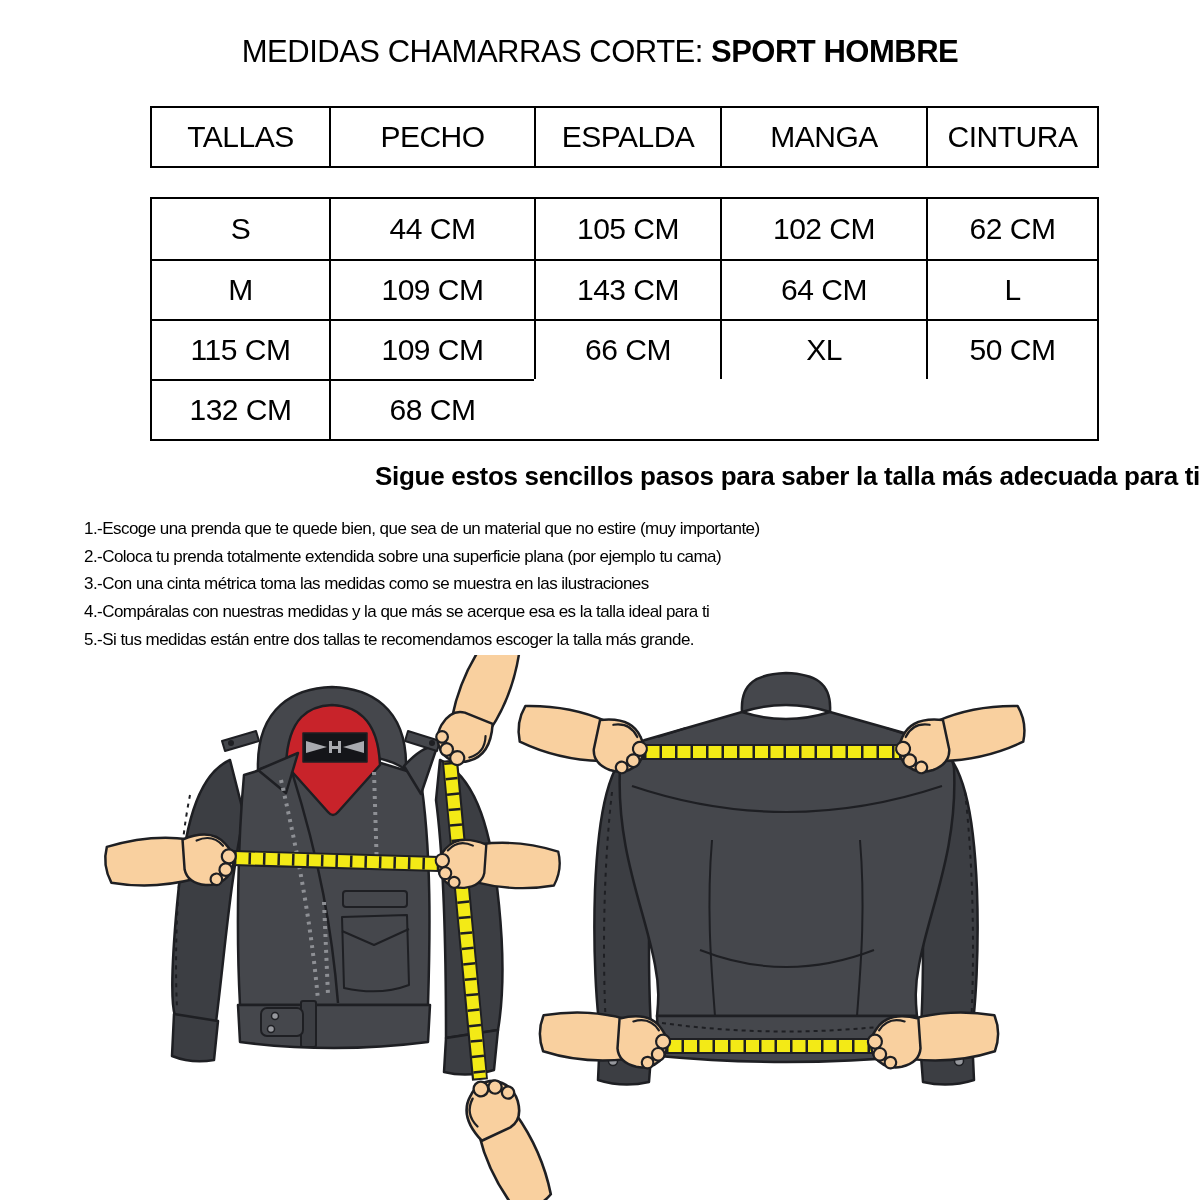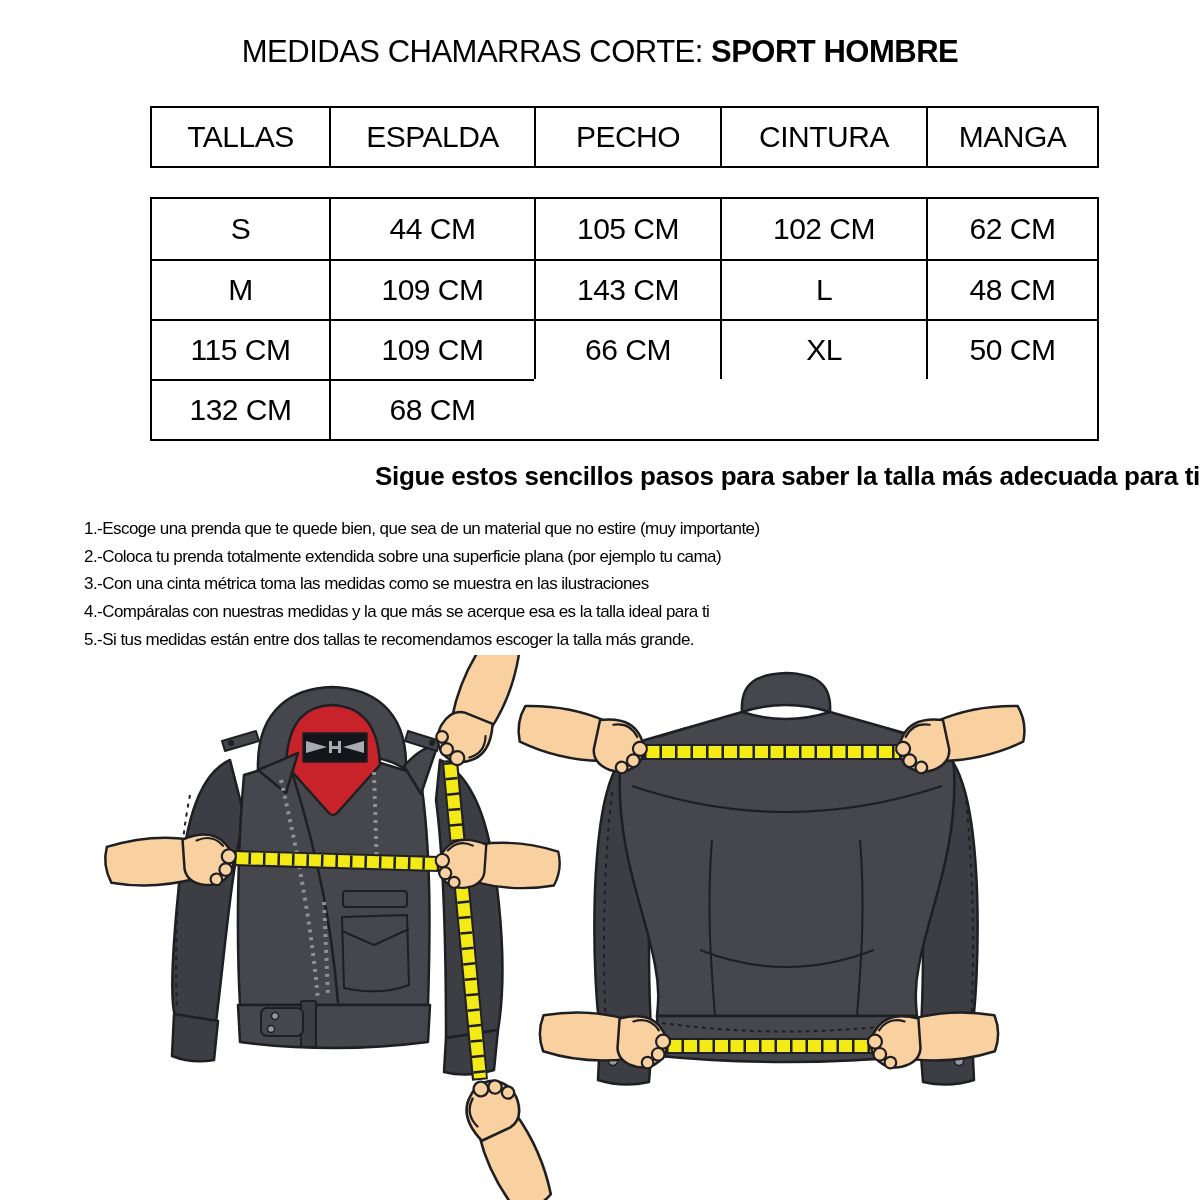--- a/index.html
+++ b/index.html
@@ -32,39 +32,39 @@
 <body>
 
 <div class="canvas">
 
   <div class="title">
     <span>MEDIDAS CHAMARRAS CORTE: </span><span class="b">SPORT HOMBRE</span>
   </div>
 
   <div class="tbl tbl-head">
     <div class="cell">TALLAS</div>
+    <div class="cell">PECHO</div>
     <div class="cell">ESPALDA</div>
-    <div class="cell">PECHO</div>
+    <div class="cell">MANGA</div>
     <div class="cell">CINTURA</div>
-    <div class="cell">MANGA</div>
   </div>
 
   <div class="tbl tbl-body">
     <div class="cell">S</div>
     <div class="cell">44 CM</div>
     <div class="cell">105 CM</div>
     <div class="cell">102 CM</div>
     <div class="cell">62 CM</div>
 
     <div class="cell">M</div>
     <div class="cell">109 CM</div>
     <div class="cell">143 CM</div>
+    <div class="cell">64 CM</div>
 
     <div class="cell">L</div>
-    <div class="cell">48 CM</div>
     <div class="cell">115 CM</div>
     <div class="cell">109 CM</div>
     <div class="cell">66 CM</div>
 
     <div class="cell">XL</div>
     <div class="cell">50 CM</div>
     <div class="cell">132 CM</div>
     <div class="cell">68 CM</div>
   </div>
 

